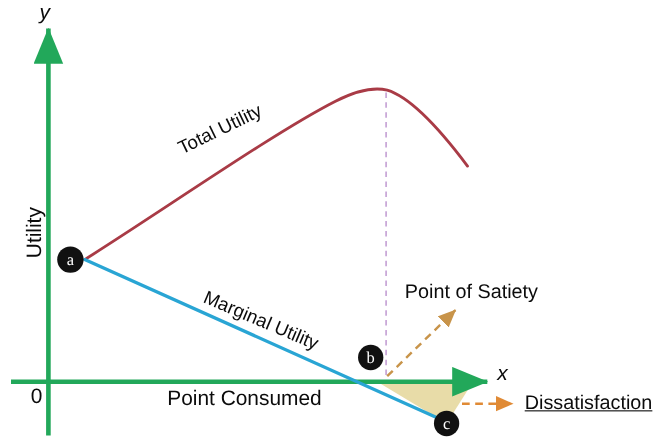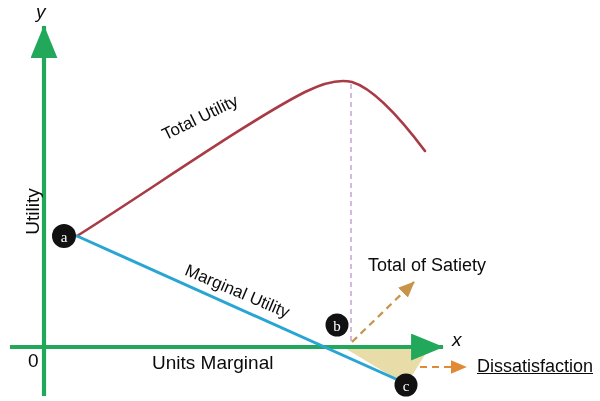--- a/index.html
+++ b/index.html
@@ -97,23 +97,23 @@
   <div class="marker-letter" style="left:327px; top:319px; width:20px;">b</div>
   <div class="marker-letter" style="left:396px; top:379px; width:20px;">c</div>
 
   <div class="lbl axis-letter" style="left:36px; top:2px;">y</div>
   <div class="lbl axis-letter" style="left:452px; top:330px;">x</div>
 
   <div class="lbl origin-label" style="left:28px; top:351px;">0</div>
 
   <div class="lbl axis-title" style="left:-8px; top:202px; width:80px; text-align:center; transform:rotate(-90deg); transform-origin:center center;">Utility</div>
 
-  <div class="lbl axis-title" style="left:152px; top:353px;">Units Marginal</div>
+  <div class="lbl axis-title" style="left:152px; top:353px;">Point Consumed</div>
 
   <div class="lbl curve-label" style="left:163px; top:127px; transform:rotate(-26deg); transform-origin:left center;">Total Utility</div>
 
   <div class="lbl curve-label" style="left:186px; top:261px; transform:rotate(23deg); transform-origin:left center;">Marginal Utility</div>
 
-  <div class="lbl callout-label" style="left:368px; top:256px;">Total of Satiety</div>
+  <div class="lbl callout-label" style="left:368px; top:256px;">Point of Satiety</div>
 
   <div class="lbl callout-label" style="left:477px; top:357px;text-decoration:underline;">Dissatisfaction</div>
 
 </div>
 
 </body></html>

